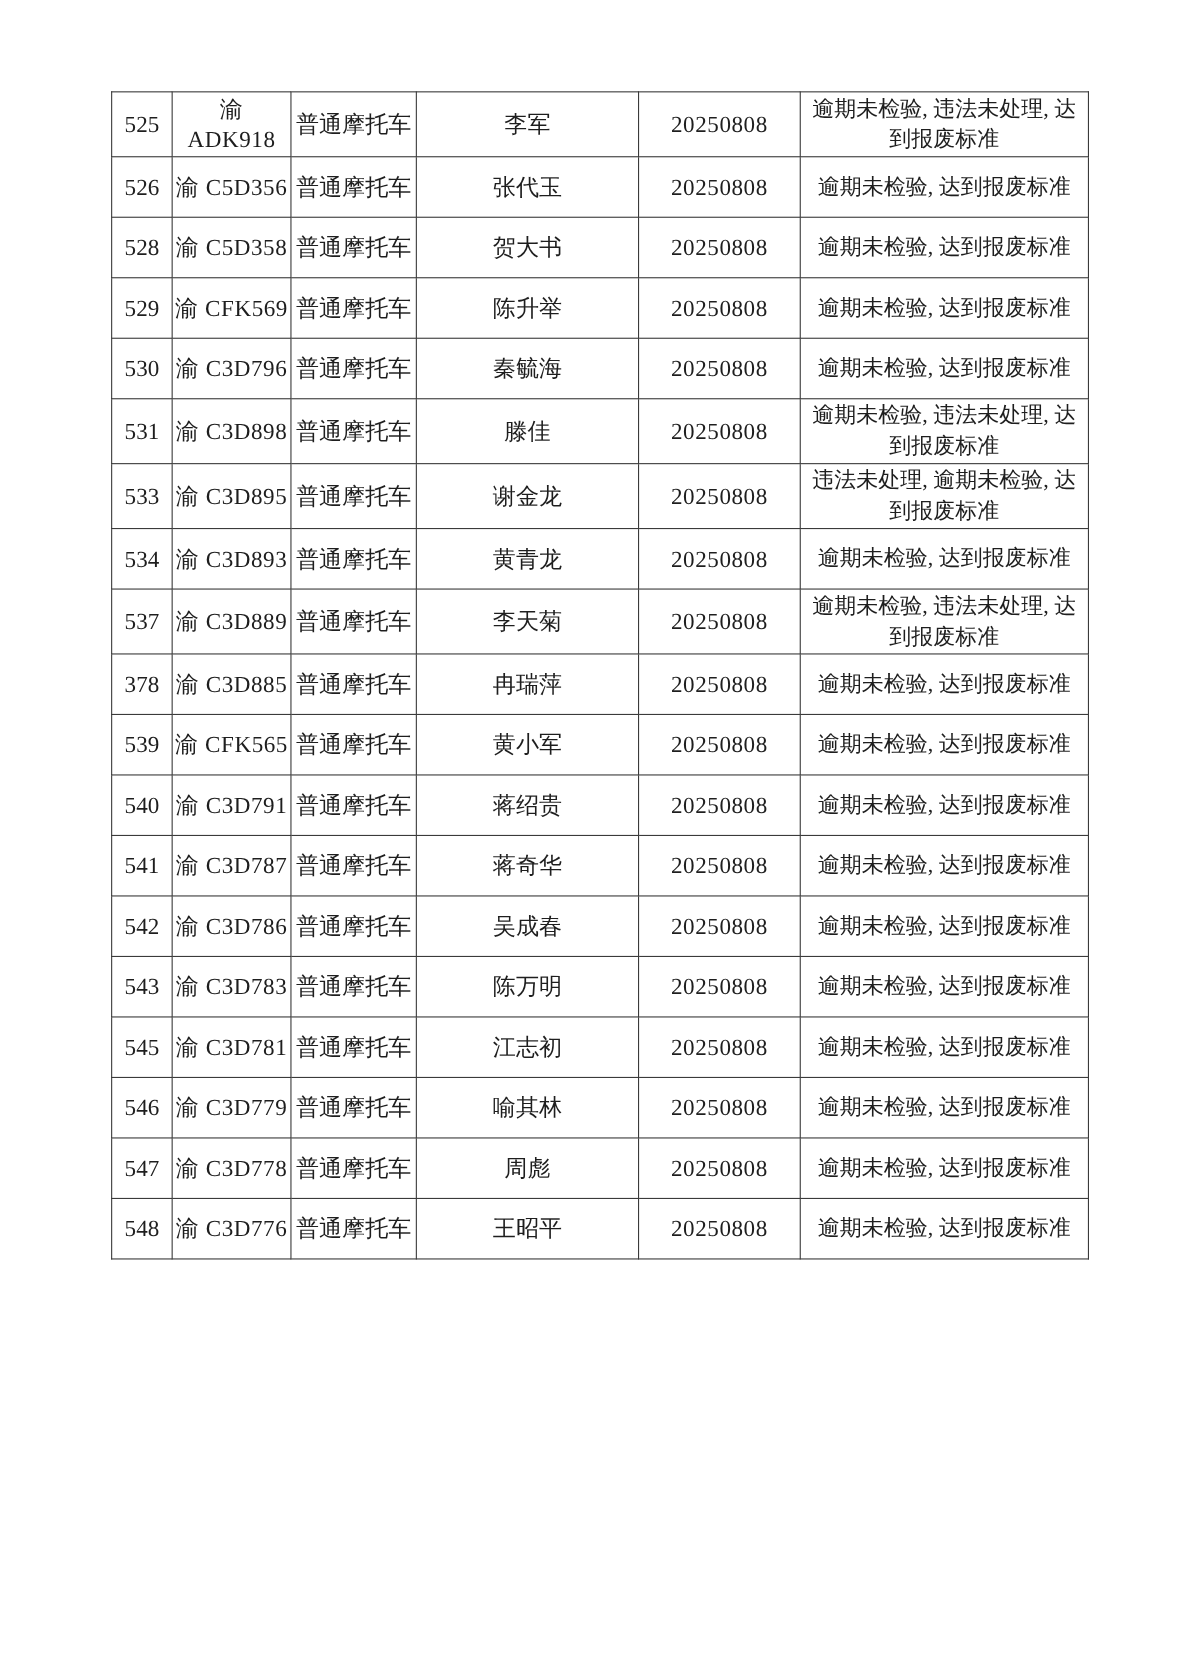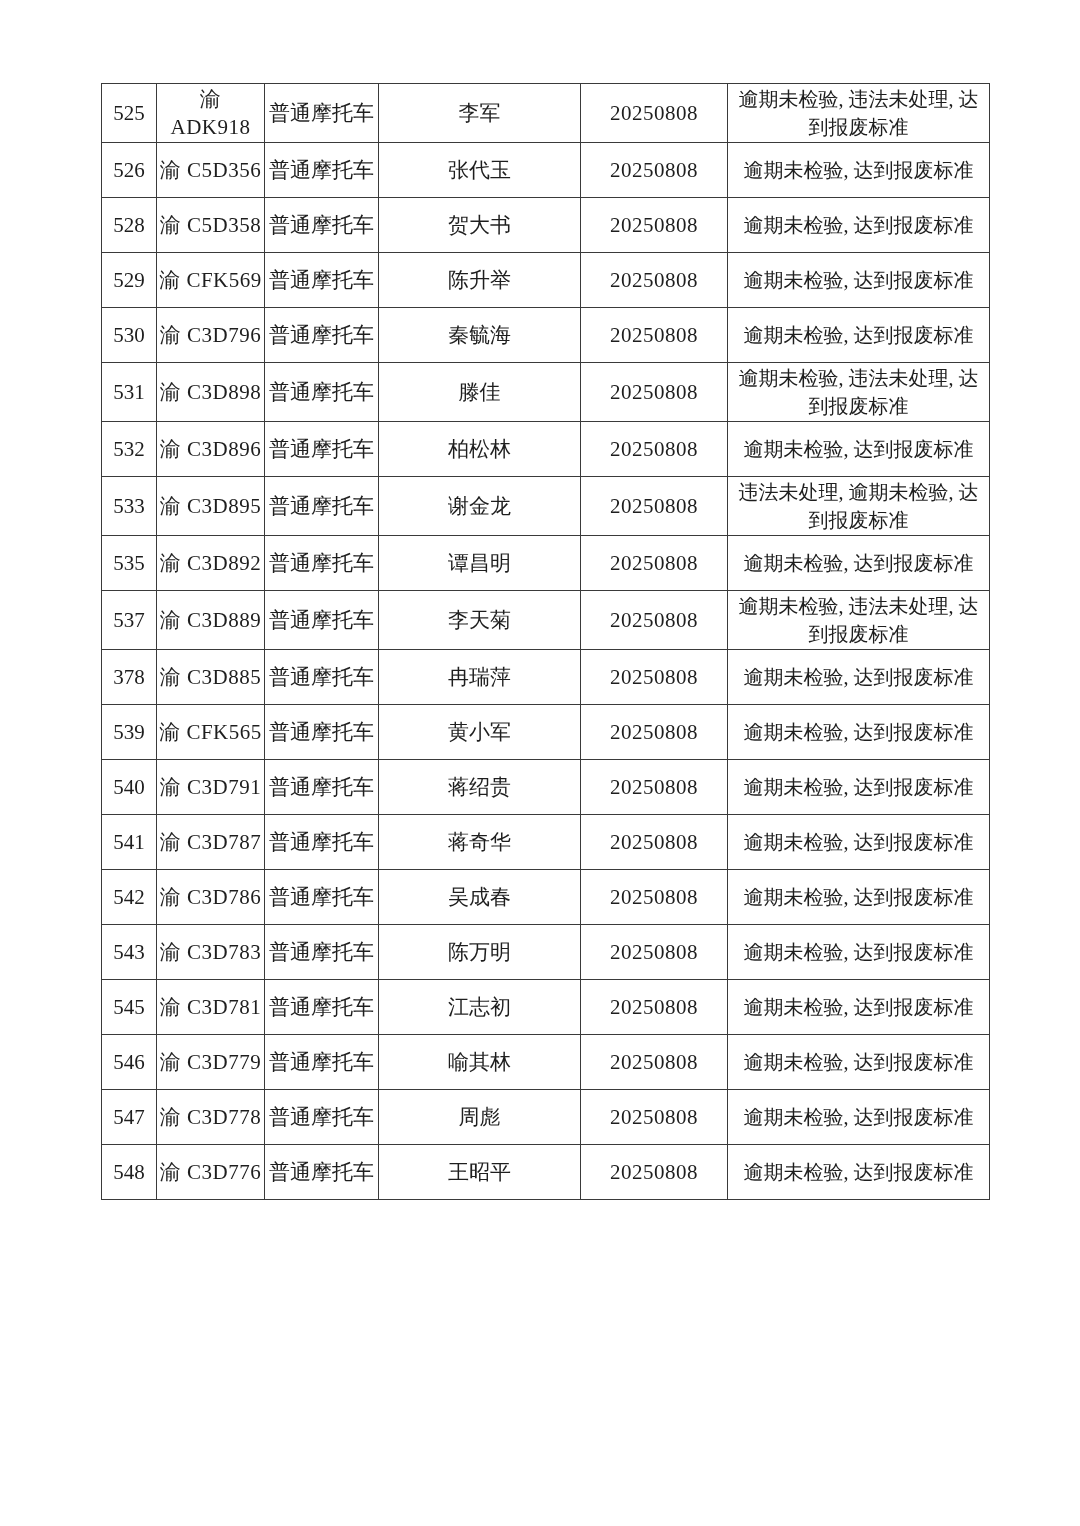--- a/index.html
+++ b/index.html
@@ -111,40 +111,32 @@
   </tr>
         <tr>
     <td class="c-index">531</td>
     <td class="c-plate">渝 C3D898</td>
     <td class="c-type">普通摩托车</td>
     <td class="c-owner">滕佳</td>
     <td class="c-date">20250808</td>
     <td class="c-status">逾期未检验, 违法未处理, 达到报废标准</td>
   </tr>
         <tr>
-    <td class="c-index">532</td>
-    <td class="c-plate">渝 C3D896</td>
-    <td class="c-type">普通摩托车</td>
-    <td class="c-owner">柏松林</td>
-    <td class="c-date">20250808</td>
-    <td class="c-status">逾期未检验, 达到报废标准</td>
-  </tr>
-        <tr>
     <td class="c-index">533</td>
     <td class="c-plate">渝 C3D895</td>
     <td class="c-type">普通摩托车</td>
     <td class="c-owner">谢金龙</td>
     <td class="c-date">20250808</td>
     <td class="c-status">违法未处理, 逾期未检验, 达到报废标准</td>
   </tr>
         <tr>
-    <td class="c-index">535</td>
-    <td class="c-plate">渝 C3D892</td>
-    <td class="c-type">普通摩托车</td>
-    <td class="c-owner">谭昌明</td>
+    <td class="c-index">534</td>
+    <td class="c-plate">渝 C3D893</td>
+    <td class="c-type">普通摩托车</td>
+    <td class="c-owner">黄青龙</td>
     <td class="c-date">20250808</td>
     <td class="c-status">逾期未检验, 达到报废标准</td>
   </tr>
         <tr>
     <td class="c-index">537</td>
     <td class="c-plate">渝 C3D889</td>
     <td class="c-type">普通摩托车</td>
     <td class="c-owner">李天菊</td>
     <td class="c-date">20250808</td>
     <td class="c-status">逾期未检验, 违法未处理, 达到报废标准</td>

